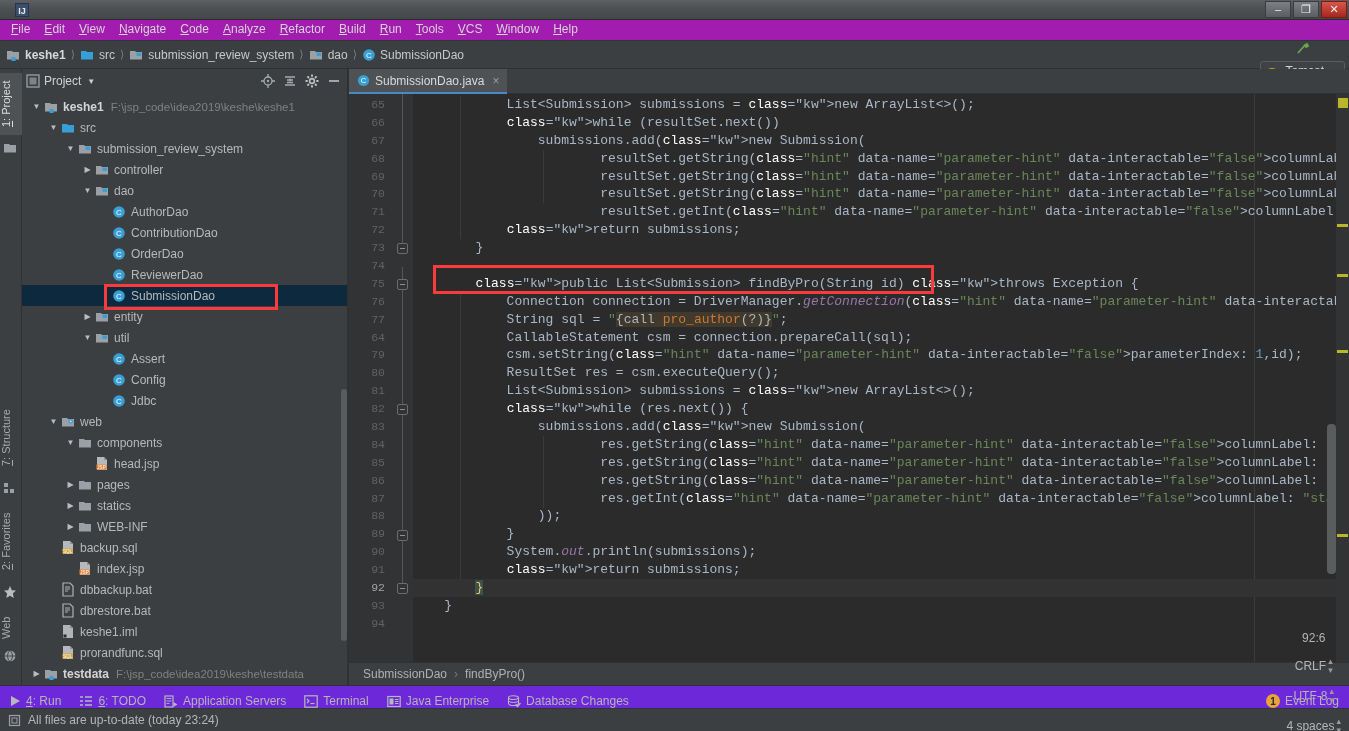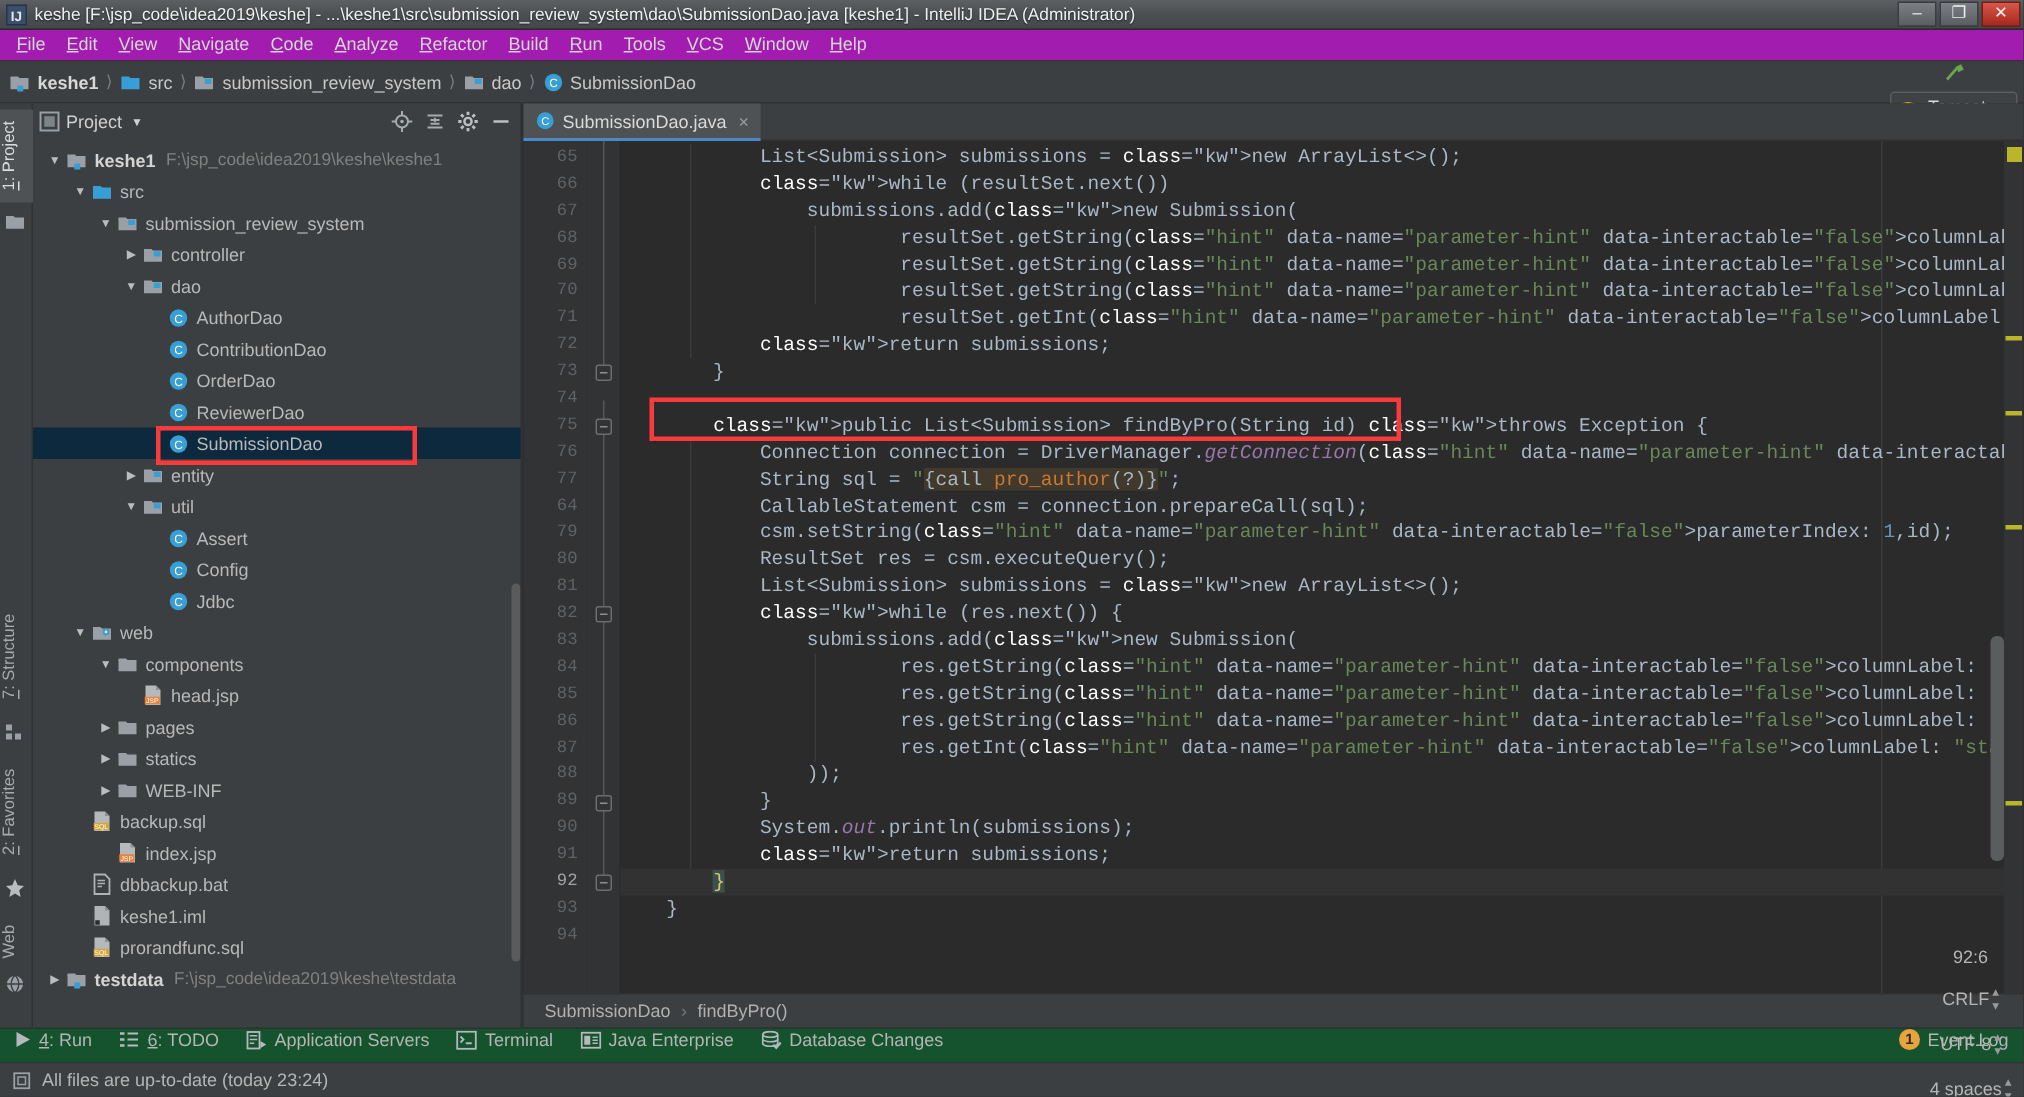--- a/index.html
+++ b/index.html
@@ -15,21 +15,21 @@
   #app { position: relative; width: 1349px; height: 731px; }
 
   
   .titlebar {
     position: absolute; left: 0; top: 0; width: 1349px; height: 20px;
     background: linear-gradient(to bottom, #5c6063 0%, #4b4f52 50%, #44484b 100%);
     display: flex; align-items: center;
     border-bottom: 1px solid #2b2b2b;
   }
   .title-ij-logo {
-    width: 14px; height: 14px; margin-left: 4px; margin-right: 5px;
+    width: 14px; height: 14px; margin-left: 15px; margin-right: 5px;
     background: #3b4f6b; color: #e8e8e8;
     font-size: 9px; font-weight: bold; line-height: 14px; text-align: center;
     border: 1px solid #26354a;
   }
   .title-text {
     font-size: 11.5px; color: #f0f0f0; white-space: nowrap;
     text-shadow: 0 1px 1px rgba(0,0,0,.6);
   }
   .win-buttons { position: absolute; right: 2px; top: 1px; display: flex; gap: 2px; }
   .win-btn {
@@ -203,21 +203,21 @@
     position: absolute; left: 349px; top: 662px; width: 1000px; height: 23px;
     background: #3c3f41; display: flex; align-items: center; padding-left: 14px;
     border-top: 1px solid #2f3133;
     font-size: 12px; color: #b0b0b0;
   }
   .bcbar .sep { color: #777; margin: 0 7px; }
 
   
   .bottombar {
     position: absolute; left: 0; top: 685px; width: 1349px; height: 23px;
-    background: #14532d; display: flex; align-items: flex-start;
+    background: #6d28d9; display: flex; align-items: flex-end;
     border-top: 1px solid #2f3133;
   }
   .bbtn { display: flex; align-items: center; gap: 5px; padding: 0 9px; font-size: 12px; color: #b5b5b5; white-space: nowrap; }
   .bbtn .mn { text-decoration: underline; }
   .eventlog { margin-left: auto; display: flex; align-items: center; gap: 5px; padding-right: 10px; font-size: 12px; color: #b5b5b5; }
   .badge {
     width: 14px; height: 14px; border-radius: 7px; background: #e8a33d;
     color: #2b2b2b; font-size: 10px; font-weight: bold;
     display: flex; align-items: center; justify-content: center;
   }
@@ -236,21 +236,20 @@
   
   .redbox { position: absolute; border: 3px solid #fb3b3b; pointer-events: none; z-index: 40; }
 </style>
 </head>
 <body>
 
 <div id="app">
 
   <div class="titlebar">
     <div class="title-ij-logo">IJ</div>
-    <div class="title-text">keshe [F:\jsp_code\idea2019\keshe] - ...\keshe1\src\submission_review_system\dao\SubmissionDao.java [keshe1] - IntelliJ IDEA (Administrator)</div>
     <div class="win-buttons">
       <div class="win-btn">–</div>
       <div class="win-btn">❐</div>
       <div class="win-btn close">✕</div>
     </div>
   </div>
 
   <div class="menubar" id="menubar">
       <div class="menu-item"><span class="mn">F</span>ile</div>
       <div class="menu-item"><span class="mn">E</span>dit</div>
@@ -745,20 +744,31 @@
         <div class="trow">
           <span style="display:inline-block;width:25px;"></span>
           <span class="twist"></span>
           <span class="tico">
             <svg class="ic" width="14" height="15" viewBox="0 0 14 15">
       <path d="M2 1 h7 l3 3 v10 H2 Z" fill="none" stroke="#aeb2b5" stroke-width="1.2"></path>
       <path d="M4 5 h5 M4 7 h5 M4 9 h3" stroke="#aeb2b5" stroke-width="1"></path>
             </svg>
           </span>
           <span class="tlabel">dbbackup.bat</span>
+        </div>
+        <div class="trow">
+          <span style="display:inline-block;width:25px;"></span>
+          <span class="twist"></span>
+          <span class="tico">
+            <svg class="ic" width="14" height="15" viewBox="0 0 14 15">
+      <path d="M2 1 h7 l3 3 v10 H2 Z" fill="none" stroke="#aeb2b5" stroke-width="1.2"></path>
+      <path d="M4 5 h5 M4 7 h5 M4 9 h3" stroke="#aeb2b5" stroke-width="1"></path>
+            </svg>
+          </span>
+          <span class="tlabel">dbrestore.bat</span>
         </div>
         <div class="trow">
           <span style="display:inline-block;width:25px;"></span>
           <span class="twist"></span>
           <span class="tico">
             <svg class="ic" width="14" height="15" viewBox="0 0 14 15">
       <path d="M2 1 h7 l3 3 v10 H2 Z" fill="#b0b4b7"></path>
               <path d="M9 1 l3 3 h-3 Z" fill="#8b8f92"></path>
       <rect x="2.5" y="10.5" width="3" height="3" fill="#2b2b2b"></rect>
             </svg>

